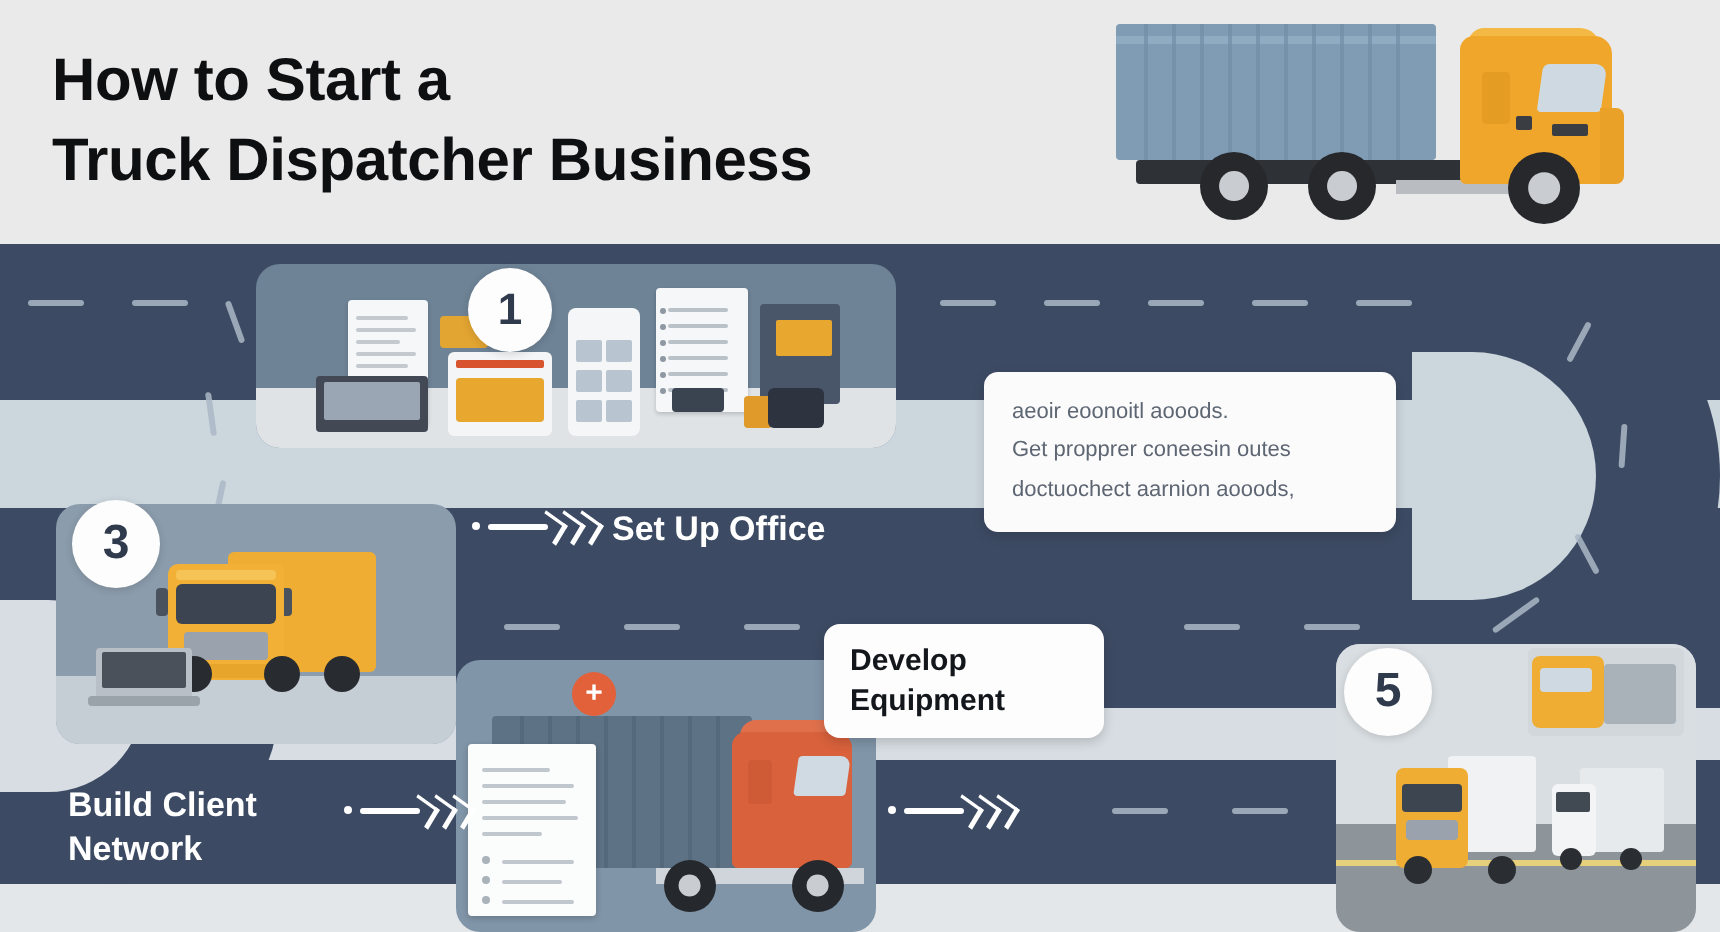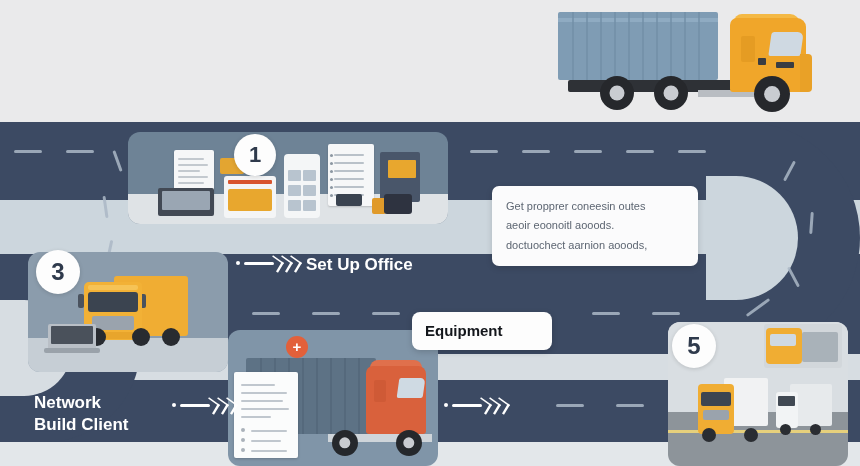--- a/index.html
+++ b/index.html
@@ -215,20 +215,24 @@
   <div class="dash dash-h" style="left:652px;top:312px;"></div>
   <div class="dash dash-v" style="left:116px;top:150px;transform:rotate(-20deg);"></div>
   <div class="dash dash-v" style="left:104px;top:196px;transform:rotate(-8deg);"></div>
   <div class="dash dash-v" style="left:108px;top:240px;transform:rotate(12deg);"></div>
 
   <div class="dash dash-h" style="left:556px;top:404px;"></div>
   <div class="dash dash-h" style="left:616px;top:404px;"></div>
   <div class="dash dash-h" style="left:268px;top:404px;opacity:.5;"></div>
 
   <div class="header">
+    <div class="title">
+      <span class="title-line">How to Start a</span>
+      <span class="title-line">Truck Dispatcher Business</span>
+    </div>
 
     <div class="hdr-truck">
       <div class="ht-trailer">
         <div class="ht-trailer-top"></div>
         <div class="rib" style="left:14px;"></div>
           <div class="rib" style="left:28px;"></div>
         <div class="rib" style="left:42px;"></div>
           <div class="rib" style="left:56px;"></div>
         <div class="rib" style="left:70px;"></div>
           <div class="rib" style="left:84px;"></div>
@@ -298,22 +302,22 @@
     <div class="p1-cab">
       <div class="p1-cab-scr"></div>
     </div>
     <div class="p1-printer"></div>
     <div class="p1-bag2"></div>
     <div class="p1-bag"></div>
   </div>
   <div class="circle circle1">1</div>
 
   <div class="note-box" style="left:492px;top:186px;width:178px;">
+    <span>aeoir eoonoitl aooods.</span>
     <span>Get propprer coneesin outes</span>
-    <span>aeoir eoonoitl aooods.</span>
     <span>doctuochect aarnion aooods,</span>
   </div>
 
   <div class="panel panel3">
     <div class="p3-floor"></div>
     <div class="p3-truck-body"></div>
     <div class="p3-mirror-l"></div>
       <div class="p3-mirror-r"></div>
     <div class="p3-cab"></div>
     <div class="p3-lightbar"></div>
@@ -369,26 +373,27 @@
         <div class="ln" style="left:17px;top:58px;width:36px;"></div>
       <div class="bt" style="top:66px;"></div>
         <div class="ln" style="left:17px;top:68px;width:30px;"></div>
       <div class="bt" style="top:76px;"></div>
         <div class="ln" style="left:17px;top:78px;width:36px;"></div>
     </div>
     <div class="p4-plus">+</div>
   </div>
 
   <div class="label-box" style="left:412px;top:312px;width:114px;">
+    <div>Develop</div>
     <div>Equipment</div>
   </div>
 
   <div class="label-white" style="left:34px;top:392px;">
+    <div>Build Client</div>
     <div>Network</div>
-    <div>Build Client</div>
   </div>
   <div class="arrow" style="left:172px;top:396px;width:62px;">
     <div class="dot"></div>
     <div class="shaft" style="width:30px;"></div>
     <div class="chev" style="left:34px;"></div>
     <div class="chev" style="left:43px;"></div>
     <div class="chev" style="left:52px;"></div>
   </div>
   <div class="arrow" style="left:444px;top:396px;width:62px;">
     <div class="dot"></div>

